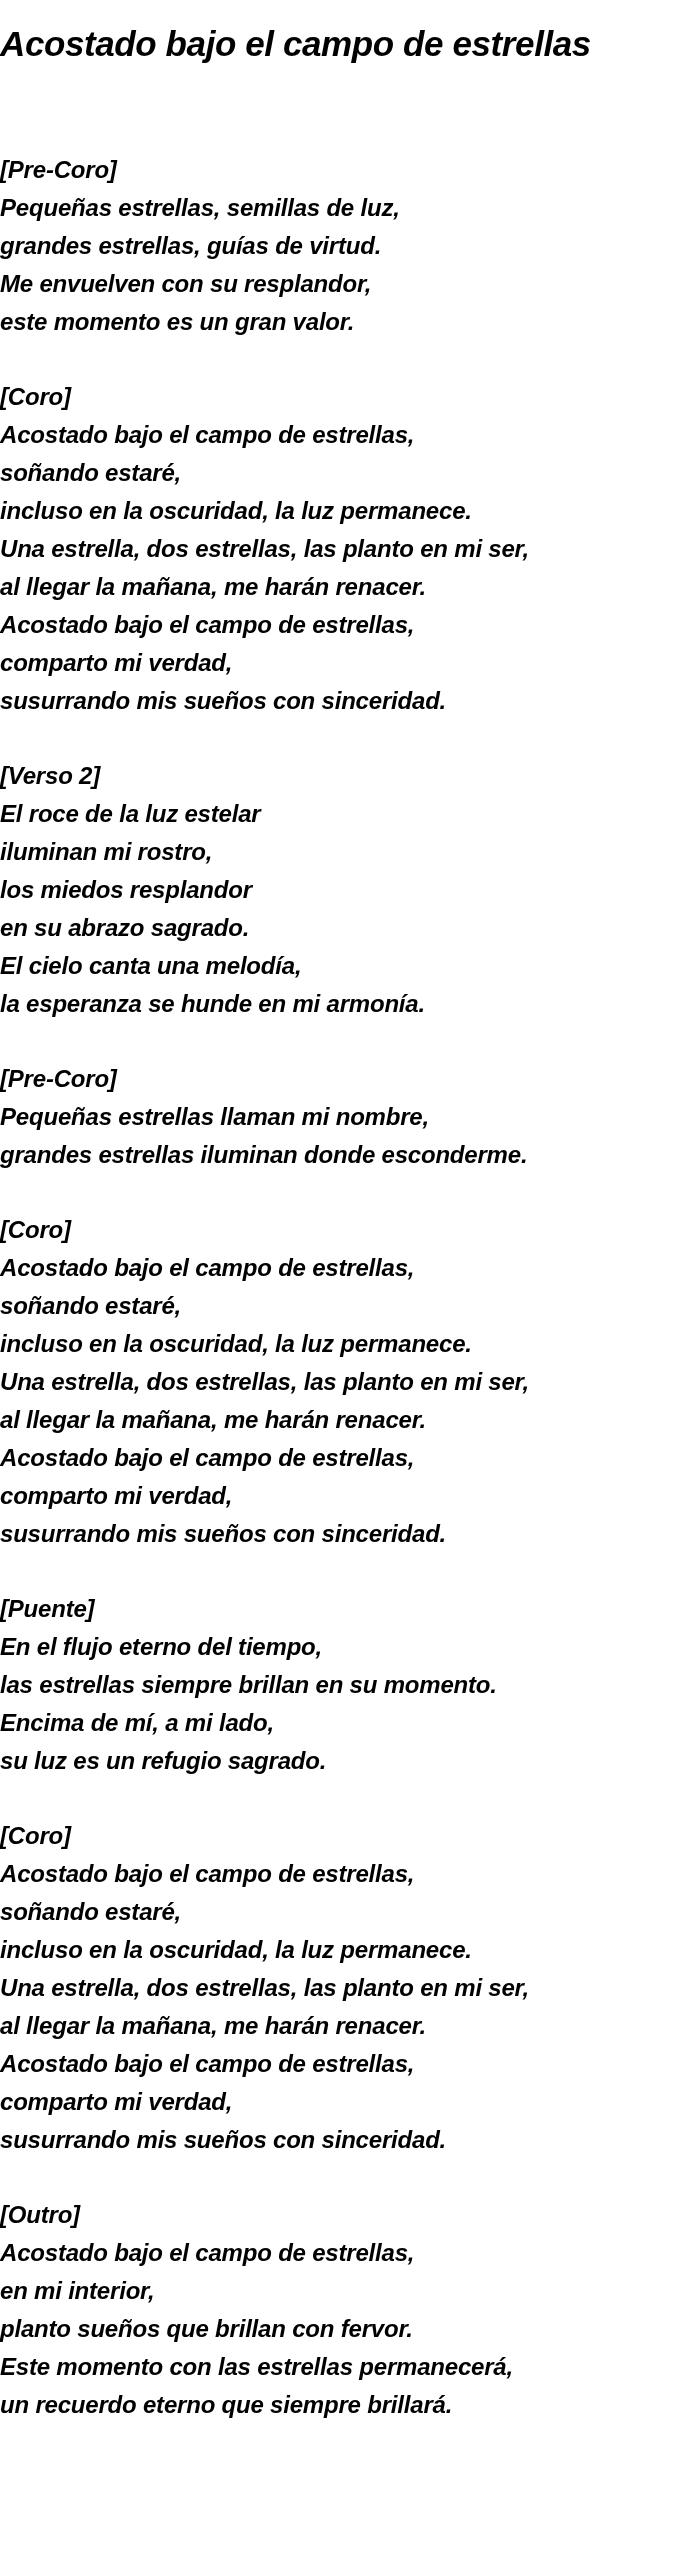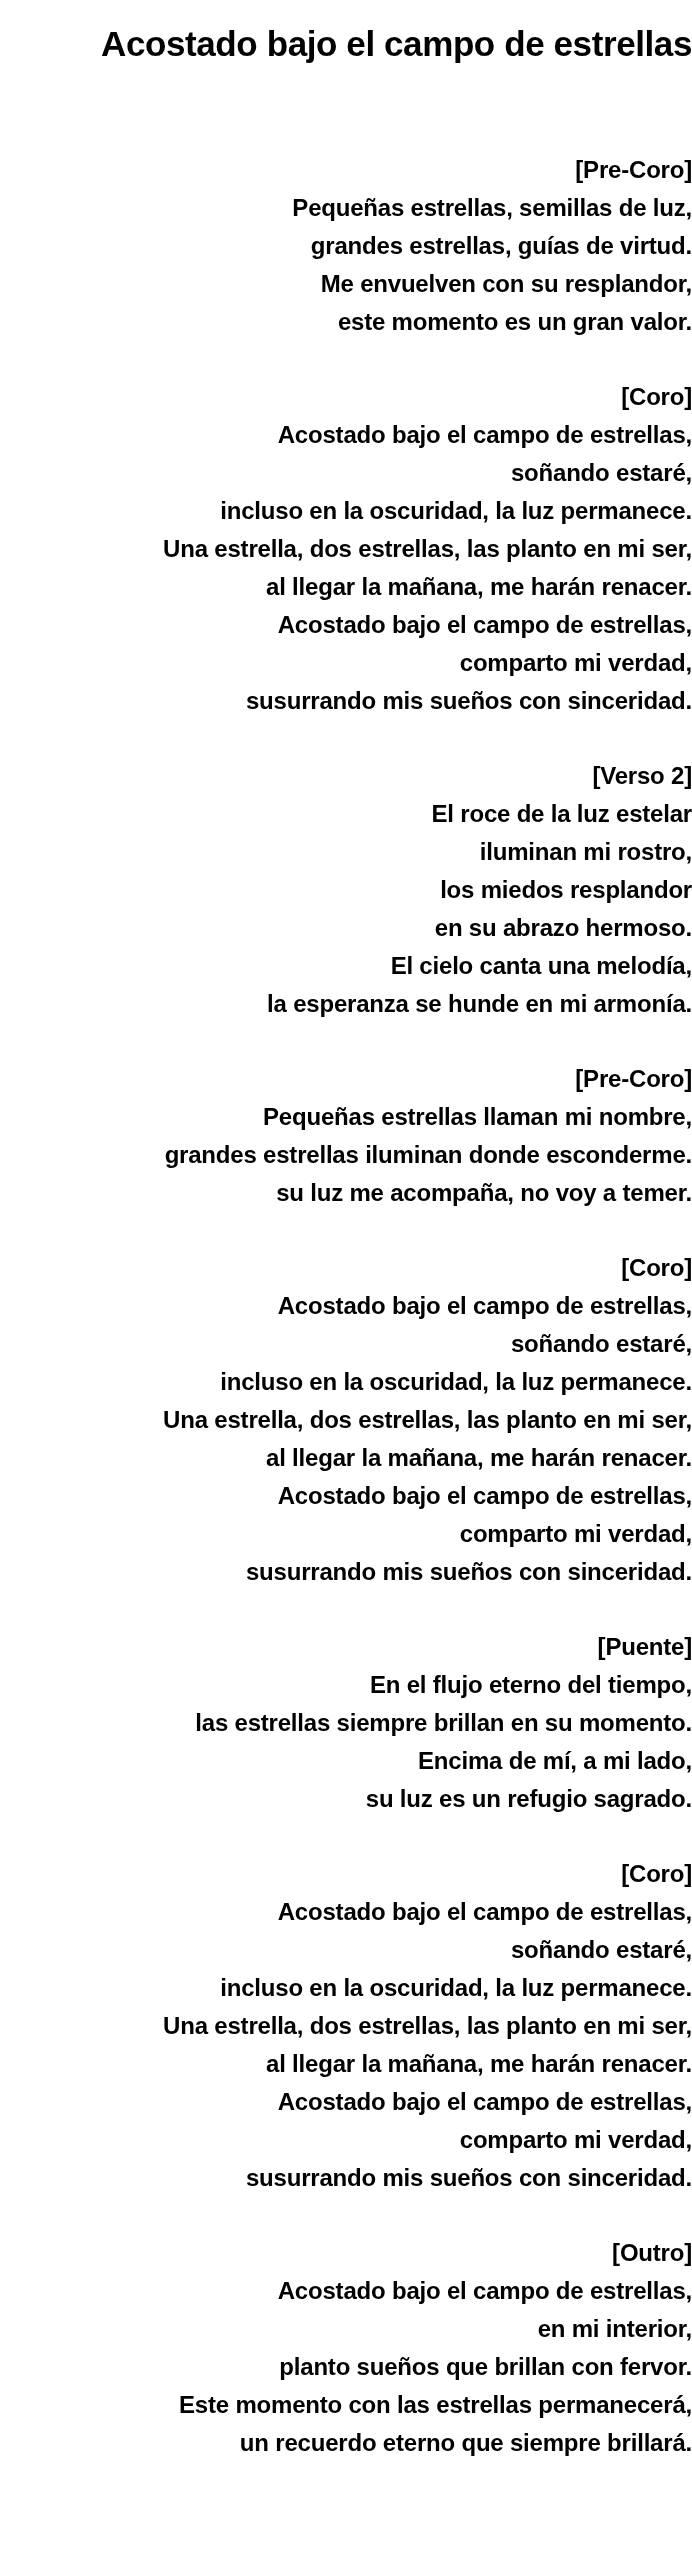--- a/index.html
+++ b/index.html
@@ -8,22 +8,23 @@
     background: #ffffff;
   }
   .page {
     width: 692px;
     height: 2576px;
     box-sizing: border-box;
     padding-top: 21px;
     background: #ffffff;
     color: #000000;
     font-family: "Liberation Sans", "DejaVu Sans", sans-serif;
-    text-align: right;
+    text-align: left;
     overflow: hidden;
+    font-style: italic;
   }
   .title {
     margin: 0;
     font-size: 35px;
     font-weight: 700;
     line-height: 1.3;
     letter-spacing: -0.4px;
     color: #000000;
   }
   .lyrics {
@@ -68,30 +69,29 @@
         <div class="lyric-line">Acostado bajo el campo de estrellas,</div>
         <div class="lyric-line">comparto mi verdad,</div>
         <div class="lyric-line">susurrando mis sueños con sinceridad.</div>
       </section>
 
   <section class="section">
     <div class="section-label">[Verso 2]</div>
   <div class="lyric-line">El roce de la luz estelar</div>
         <div class="lyric-line">iluminan mi rostro,</div>
         <div class="lyric-line">los miedos resplandor</div>
-        <div class="lyric-line">en su abrazo hermoso.</div>
+        <div class="lyric-line">en su abrazo sagrado.</div>
         <div class="lyric-line">El cielo canta una melodía,</div>
         <div class="lyric-line">la esperanza se hunde en mi armonía.</div>
       </section>
 
   <section class="section">
     <div class="section-label">[Pre-Coro]</div>
   <div class="lyric-line">Pequeñas estrellas llaman mi nombre,</div>
         <div class="lyric-line">grandes estrellas iluminan donde esconderme.</div>
-        <div class="lyric-line">su luz me acompaña, no voy a temer.</div>
       </section>
 
   <section class="section">
     <div class="section-label">[Coro]</div>
   <div class="lyric-line">Acostado bajo el campo de estrellas,</div>
         <div class="lyric-line">soñando estaré,</div>
         <div class="lyric-line">incluso en la oscuridad, la luz permanece.</div>
         <div class="lyric-line">Una estrella, dos estrellas, las planto en mi ser,</div>
         <div class="lyric-line">al llegar la mañana, me harán renacer.</div>
         <div class="lyric-line">Acostado bajo el campo de estrellas,</div>

